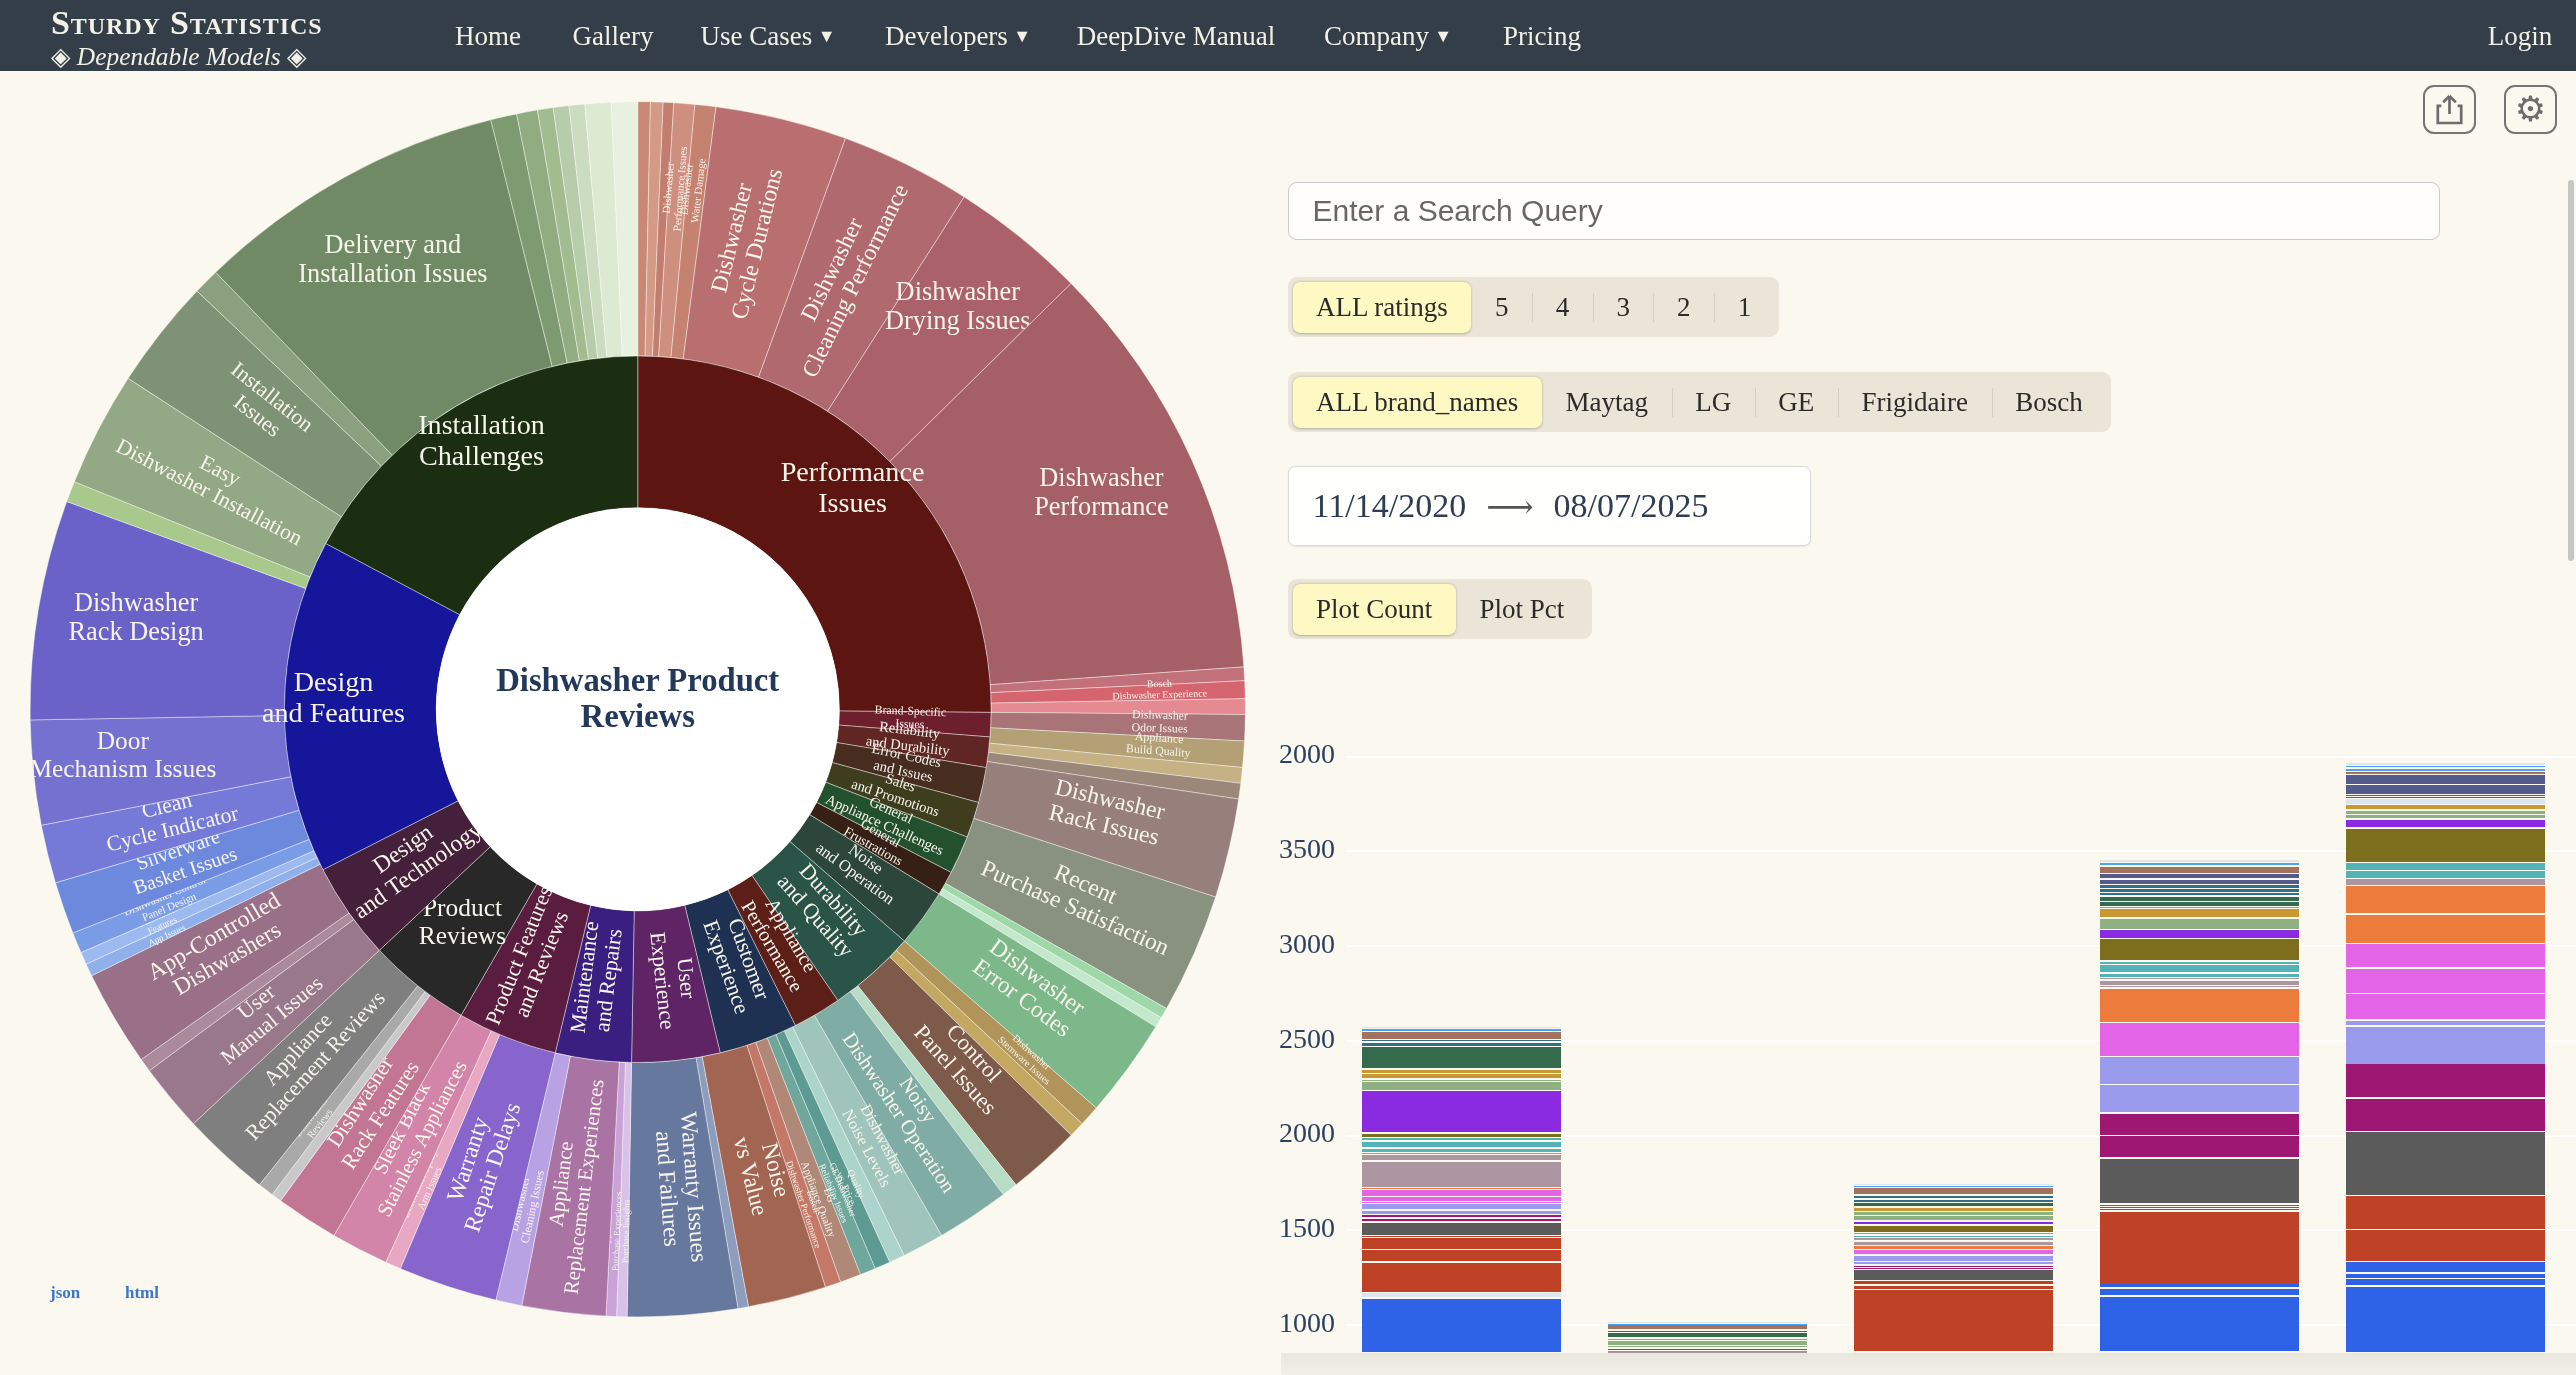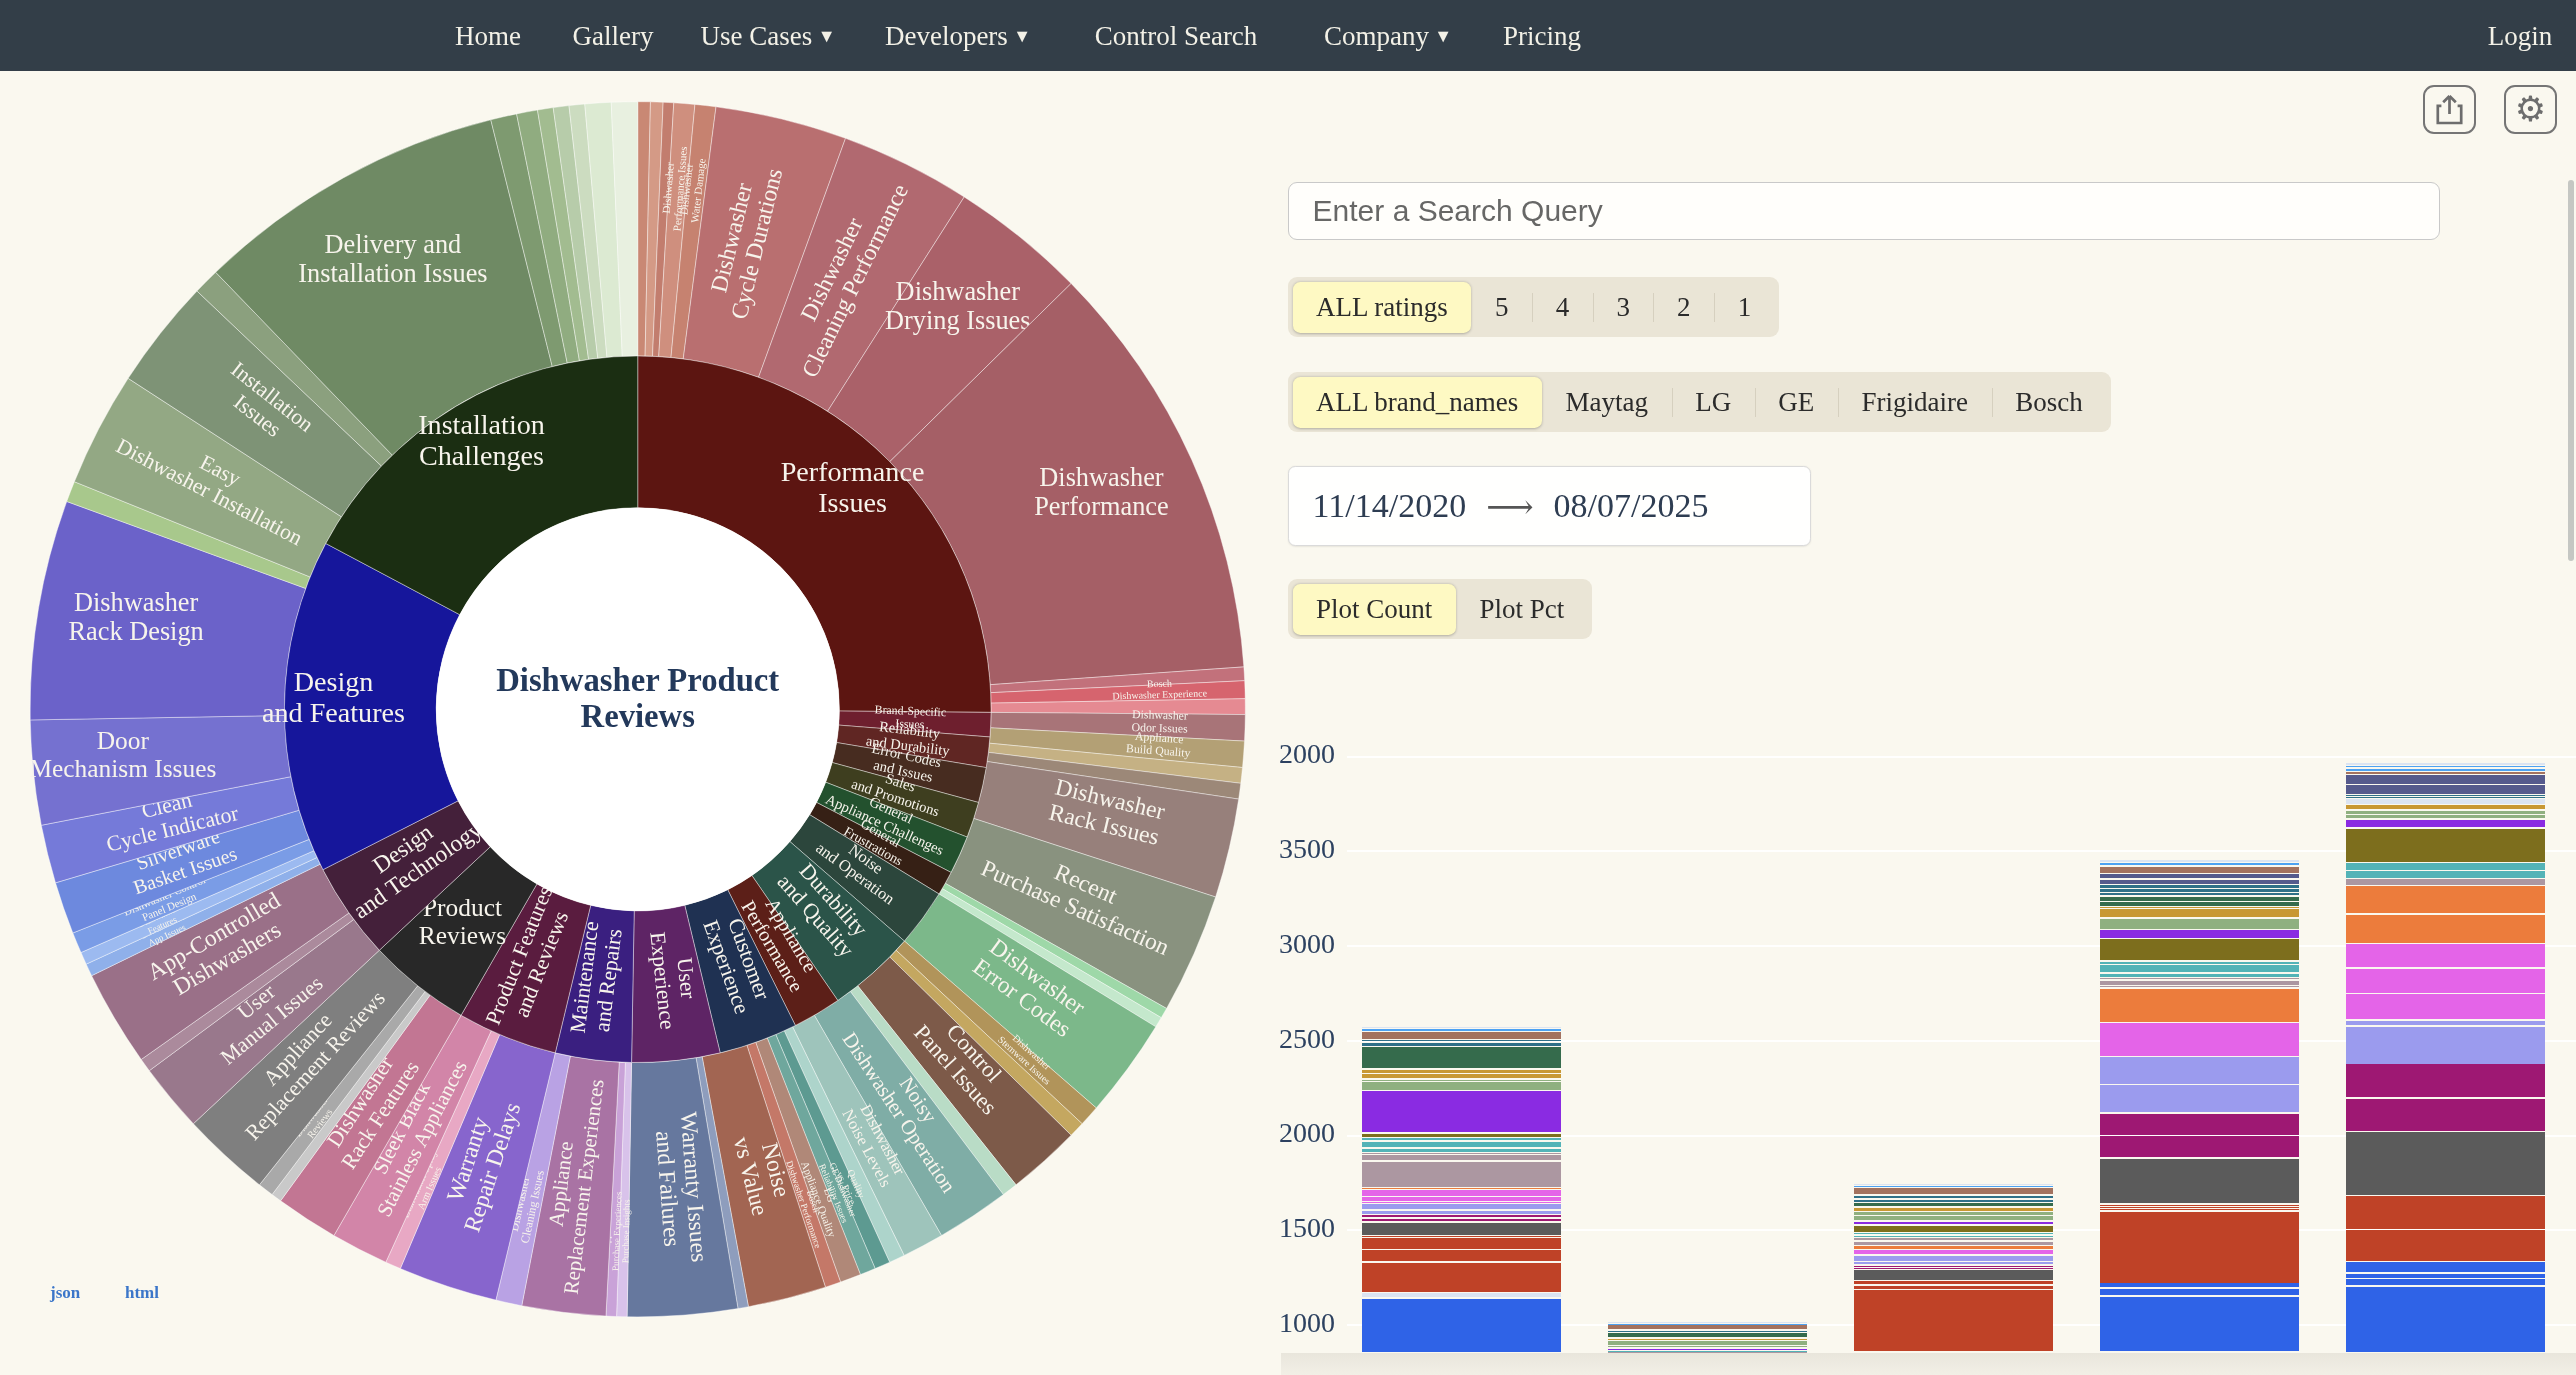--- a/index.html
+++ b/index.html
@@ -52,26 +52,30 @@
   .sb-label { fill:#f7f4ec; pointer-events:none; }
   .sb-center { fill:#23395b; font-weight:bold; }
   
   .scroll-track { position:absolute; right:0; top:71px; width:9px; height:1304px; }
   .scroll-thumb { position:absolute; right:1.8px; top:109px; width:6.4px; height:381px; background:#c5c7c3; border-radius:3.6px; }
 </style>
 </head>
 <body>
 
 <div class="navbar">
+  <div class="brand">
+    <div class="brand-title">Sturdy Statistics</div>
+    <div class="brand-sub">◈ Dependable Models ◈</div>
+  </div>
   <div id="nav-items">
       <div class="nav-item" style="left: 488px;">Home</div>
       <div class="nav-item" style="left: 613px;">Gallery</div>
       <div class="nav-item" style="left: 768px;">Use Cases<span class="caret">▼</span></div>
       <div class="nav-item" style="left: 958px;">Developers<span class="caret">▼</span></div>
-      <div class="nav-item" style="left: 1176px;">Control Search</div>
+      <div class="nav-item" style="left: 1176px;">DeepDive Manual</div>
       <div class="nav-item" style="left: 1388px;">Company<span class="caret">▼</span></div>
       <div class="nav-item" style="left: 1542px;">Pricing</div>
     </div>
   <div class="nav-item" style="left:2520px">Login</div>
 </div>
 
 <svg id="sunburst" width="1290" height="1375" viewBox="0 0 1420 1514">
     <path d="M702.0 112.0 A669 669 0 0 1 716.0 112.1 L710.1 392.1 A389 389 0 0 0 702.0 392.0 Z" fill="#c98874" stroke="rgba(255,255,255,0.45)" stroke-width="1"></path>
     <path d="M716.0 112.1 A669 669 0 0 1 730.0 112.6 L718.3 392.3 A389 389 0 0 0 710.1 392.1 Z" fill="#d49a86" stroke="rgba(255,255,255,0.45)" stroke-width="1"></path>
     <path d="M730.0 112.6 A669 669 0 0 1 741.7 113.2 L725.1 392.7 A389 389 0 0 0 718.3 392.3 Z" fill="#c27d6e" stroke="rgba(255,255,255,0.45)" stroke-width="1"></path>

